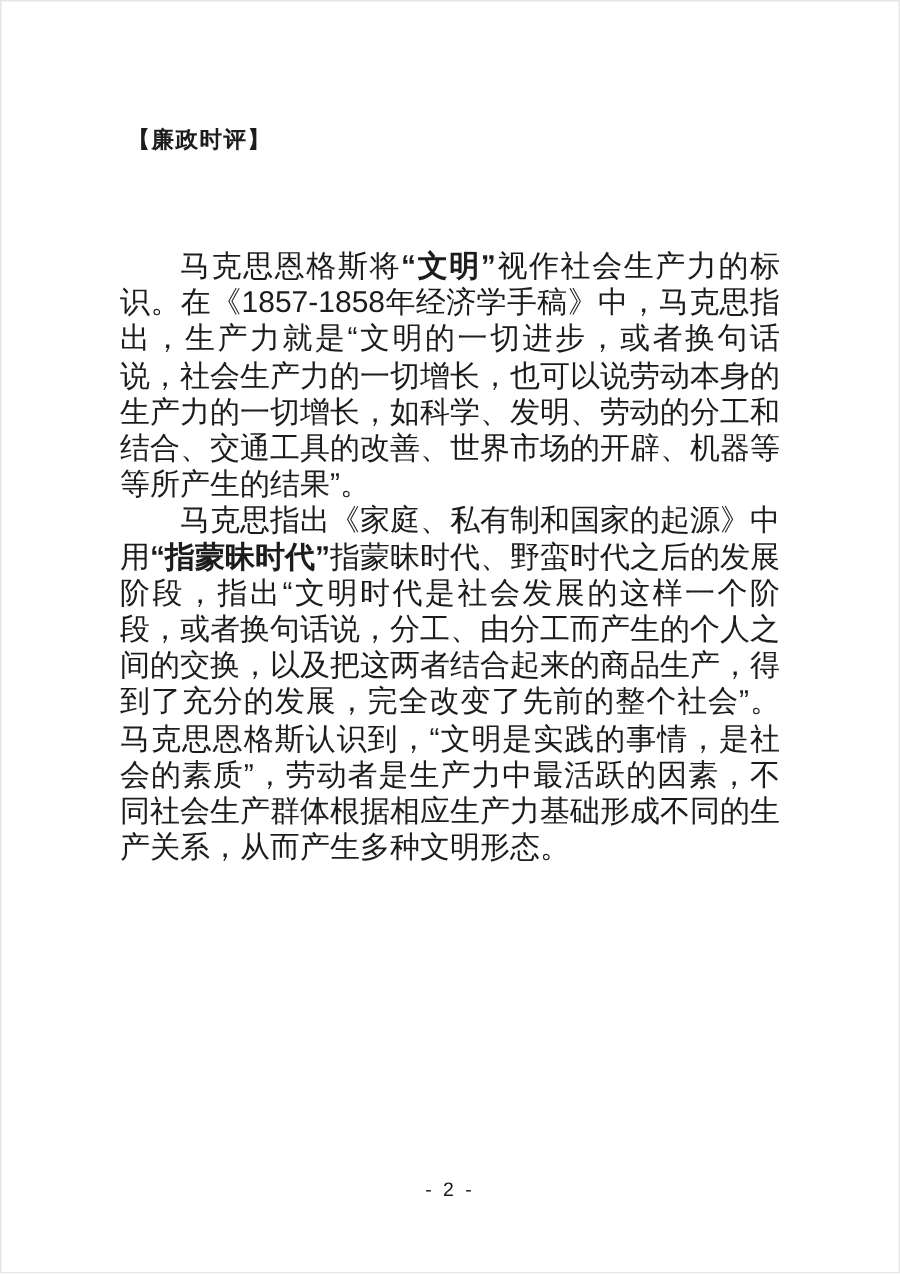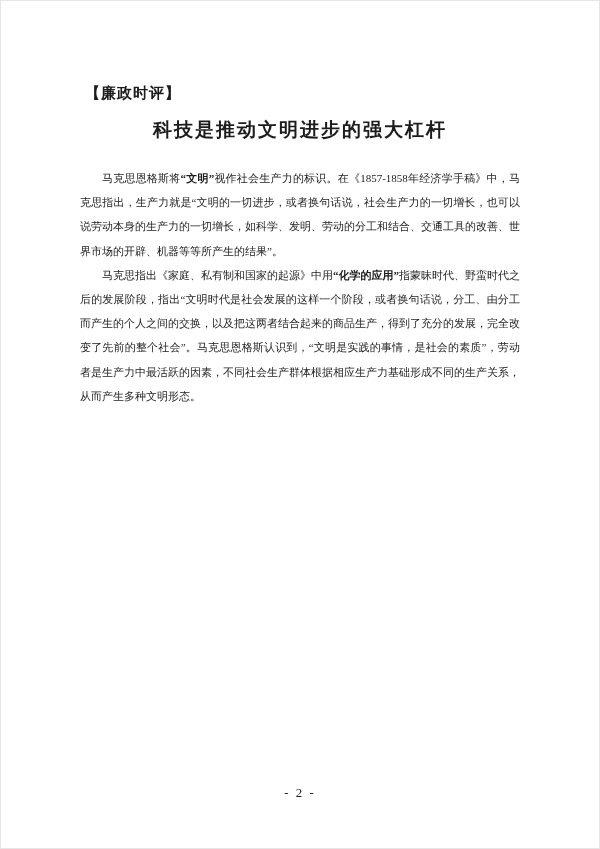--- a/index.html
+++ b/index.html
@@ -6,21 +6,21 @@
     margin: 0;
     padding: 0;
     background: #ffffff;
   }
   .page {
     position: relative;
     width: 600px;
     height: 849px;
     background: #ffffff;
     box-shadow: inset 0 0 0 1px #e6e6e6;
-    font-family: Liberation Serif, serif;
+    font-family: Liberation Sans, sans-serif;
     color: #1c1c1c;
     overflow: hidden;
   }
   .section-tag {
     position: absolute;
     left: 85px;
     top: 84px;
     font-size: 15px;
     font-weight: bold;
     letter-spacing: 1px;
@@ -34,21 +34,21 @@
     text-align: center;
     font-size: 19px;
     font-weight: bold;
     letter-spacing: 2px;
   }
   .content {
     position: absolute;
     left: 80px;
     top: 166px;
     width: 440px;
-    font-size: 11px;
+    font-size: 20px;
     line-height: 24.2px;
     text-align: justify;
   }
   .content p {
     margin: 0;
     padding: 0;
     text-indent: 2em;
   }
   .content .bold {
     font-weight: bold;
@@ -62,21 +62,20 @@
     font-size: 13px;
     letter-spacing: 2px;
   }
 </style>
 </head>
 <body>
 
 <div class="page">
   <div class="section-tag">【廉政时评】</div>
 
-  <div class="doc-title">科技是推动文明进步的强大杠杆</div>
 
   <div class="content">
       <p><span>马克思恩格斯将</span><span class="bold">“文明”</span><span>视作社会生产力的标识。在《1857-1858年经济学手稿》中，马克思指出，生产力就是“文明的一切进步，或者换句话说，社会生产力的一切增长，也可以说劳动本身的生产力的一切增长，如科学、发明、劳动的分工和结合、交通工具的改善、世界市场的开辟、机器等等所产生的结果”。</span></p>
-      <p><span>马克思指出《家庭、私有制和国家的起源》中用</span><span class="bold">“化学的应用”</span><span>指蒙昧时代、野蛮时代之后的发展阶段，指出“文明时代是社会发展的这样一个阶段，或者换句话说，分工、由分工而产生的个人之间的交换，以及把这两者结合起来的商品生产，得到了充分的发展，完全改变了先前的整个社会”。马克思恩格斯认识到，“文明是实践的事情，是社会的素质”，劳动者是生产力中最活跃的因素，不同社会生产群体根据相应生产力基础形成不同的生产关系，从而产生多种文明形态。</span></p>
+      <p><span>马克思指出《家庭、私有制和国家的起源》中用</span><span class="bold">“指蒙昧时代”</span><span>指蒙昧时代、野蛮时代之后的发展阶段，指出“文明时代是社会发展的这样一个阶段，或者换句话说，分工、由分工而产生的个人之间的交换，以及把这两者结合起来的商品生产，得到了充分的发展，完全改变了先前的整个社会”。马克思恩格斯认识到，“文明是实践的事情，是社会的素质”，劳动者是生产力中最活跃的因素，不同社会生产群体根据相应生产力基础形成不同的生产关系，从而产生多种文明形态。</span></p>
     </div>
 
   <div class="page-number">- 2 -</div>
 </div>
 
 </body></html>

